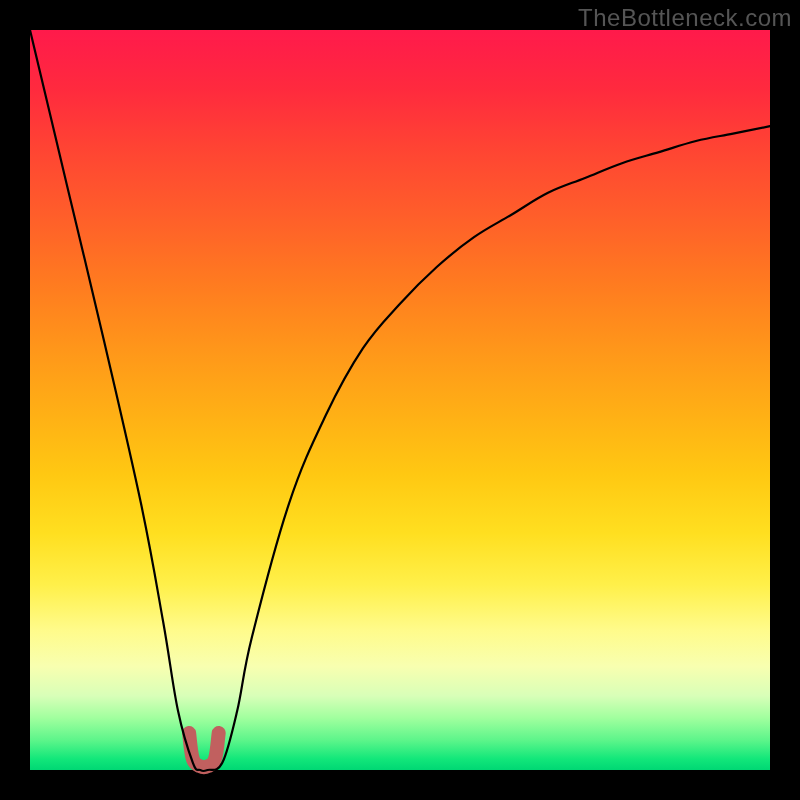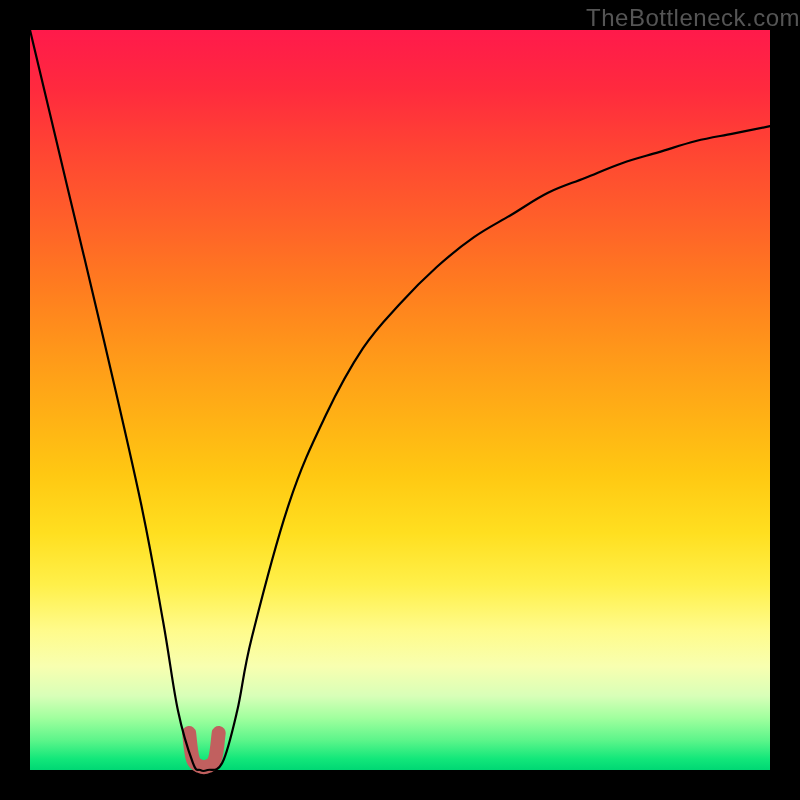--- a/index.html
+++ b/index.html
@@ -39,21 +39,21 @@
       #d8ffb8 90%,
       #a0ff9e 93%,
       #5cf58a 96%,
       #12e77a 98.5%,
       #00d774 100%
     );
   }
   .watermark {
     position: absolute;
     top: 4px;
-    right: 0;
+    right: 8px;
     color: #555;
     font-size: 24px;
     font-weight: 500;
     letter-spacing: 0.5px;
     user-select: none;
   }
   svg.curves {
     position: absolute;
     left: 0;
     top: 0;

